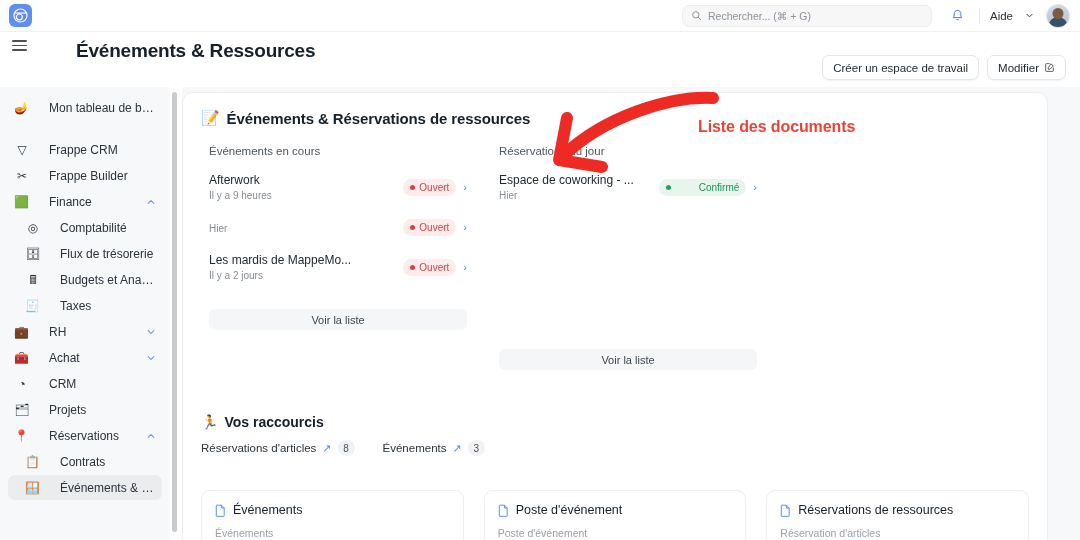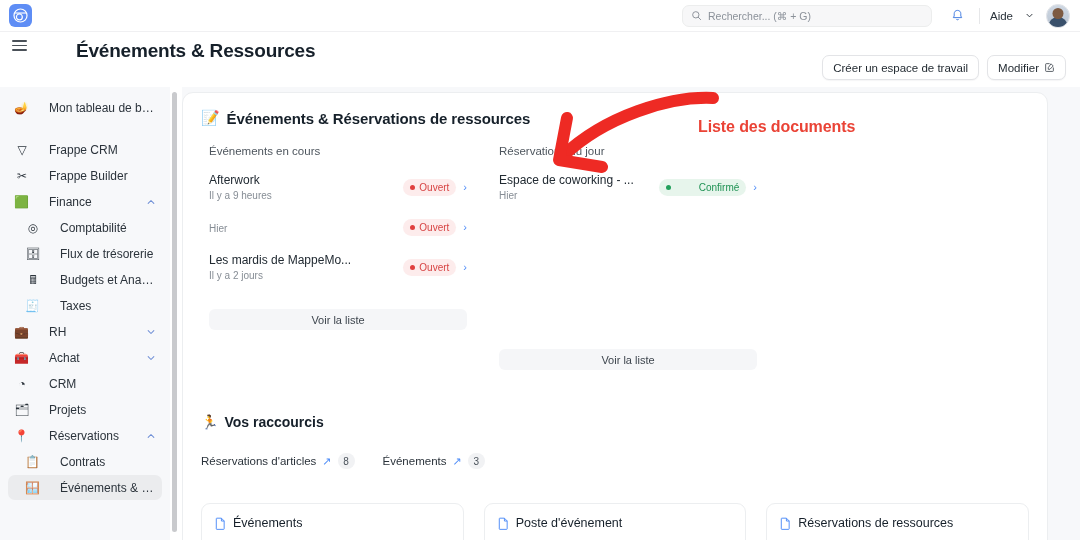--- a/index.html
+++ b/index.html
@@ -188,21 +188,21 @@
     margin-top: 22px; height: 21px;
     background: #f5f6f8; border-radius: 6px;
     display: flex; align-items: center; justify-content: center;
     font-size: 11px; color: #3d454d; text-align: center;
   }
   .shortcuts-title {
     display: flex; align-items: center; gap: 6px;
     font-size: 14px; font-weight: 700; color: #16202a;
     margin-top: 44px;
   }
-  .shortcuts-row { display: flex; align-items: center; gap: 28px; margin-top: 23px; }
+  .shortcuts-row { display: flex; align-items: center; gap: 28px; margin-top: 10px; }
   .sc { display: flex; align-items: center; gap: 6px; }
   .sc-label { font-size: 11.5px; color: #2b333b; }
   .sc-arrow { color: #4f8df8; font-size: 11px; }
   .sc-count {
     min-width: 17px; height: 16px; padding: 0 5px; border-radius: 8px;
     background: #f1f2f4; color: #4b535b; font-size: 10px;
     display: flex; align-items: center; justify-content: center;
   }
   .doccards { display: flex; gap: 20px; margin-top: 34px; }
   .doccard {

